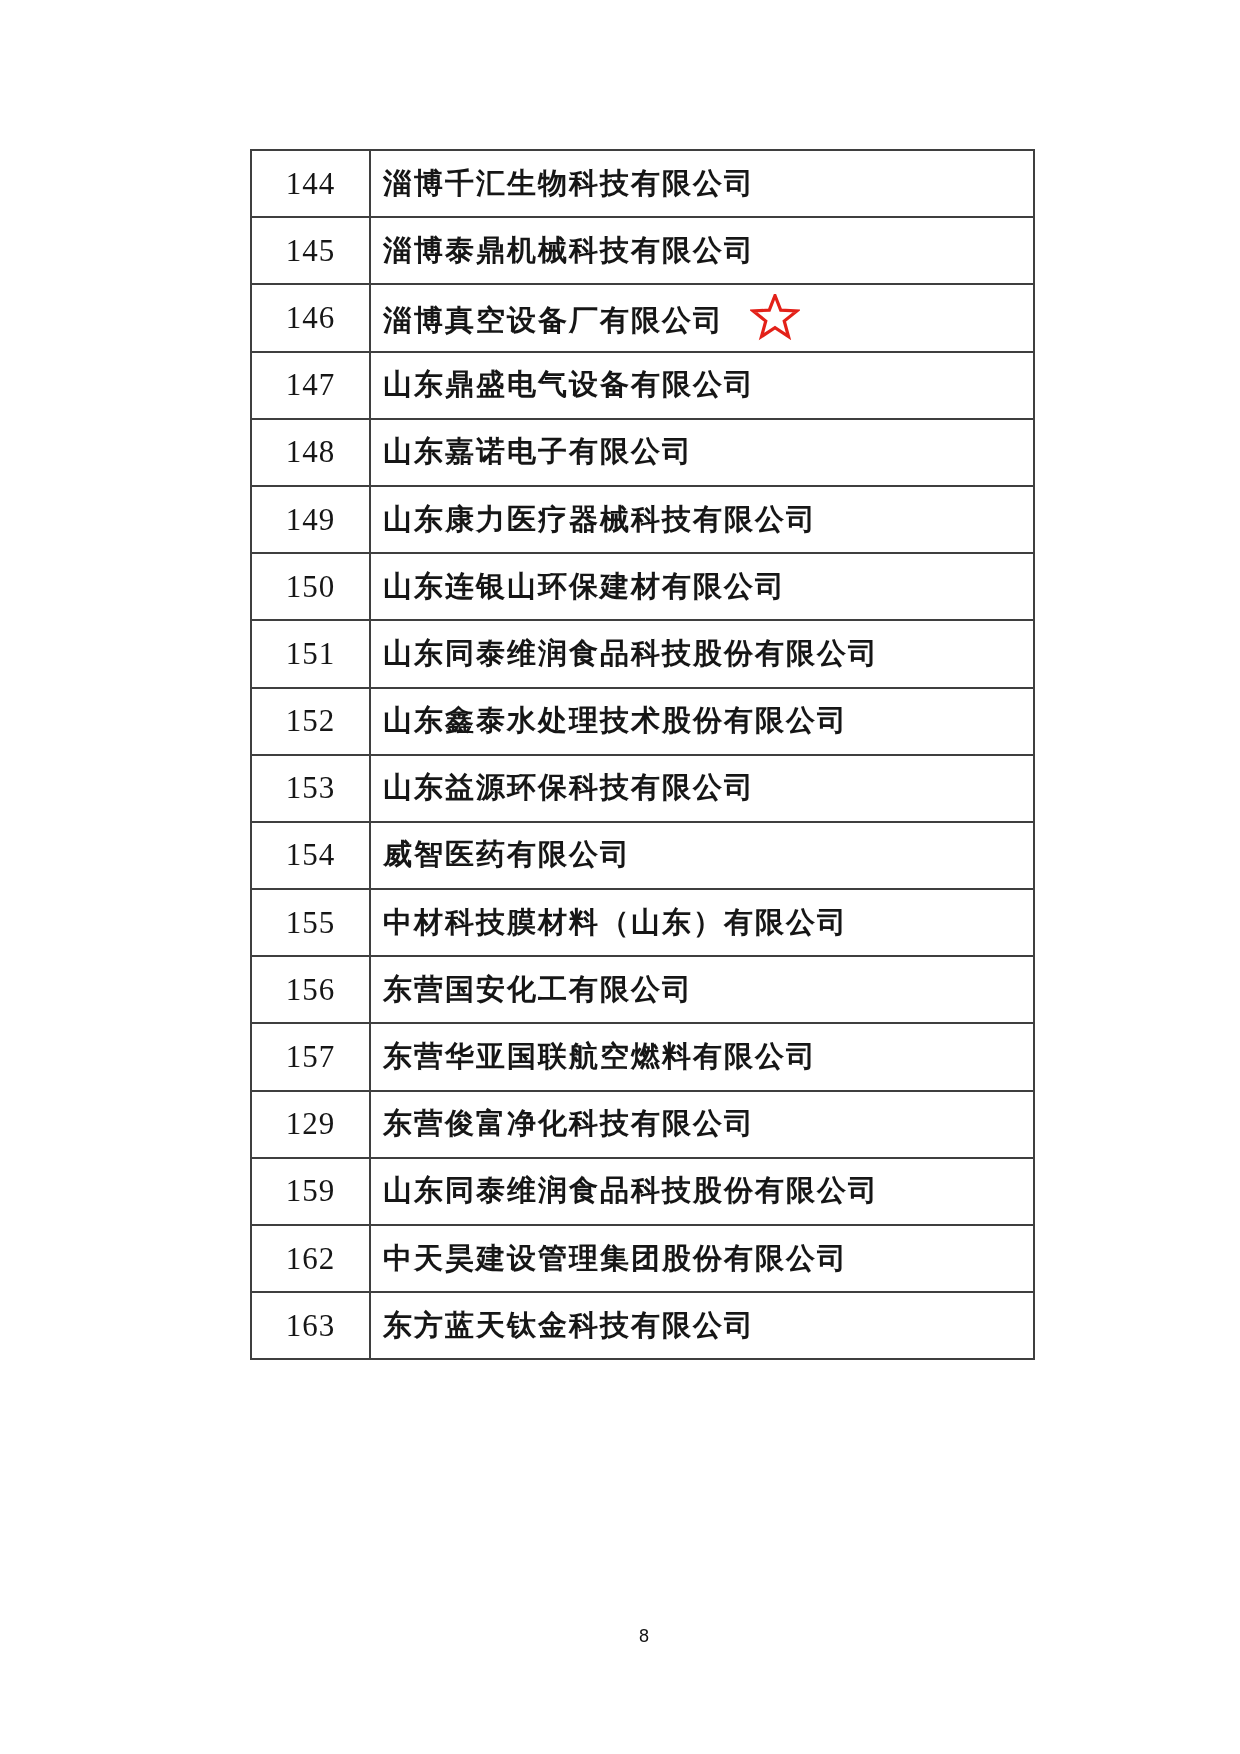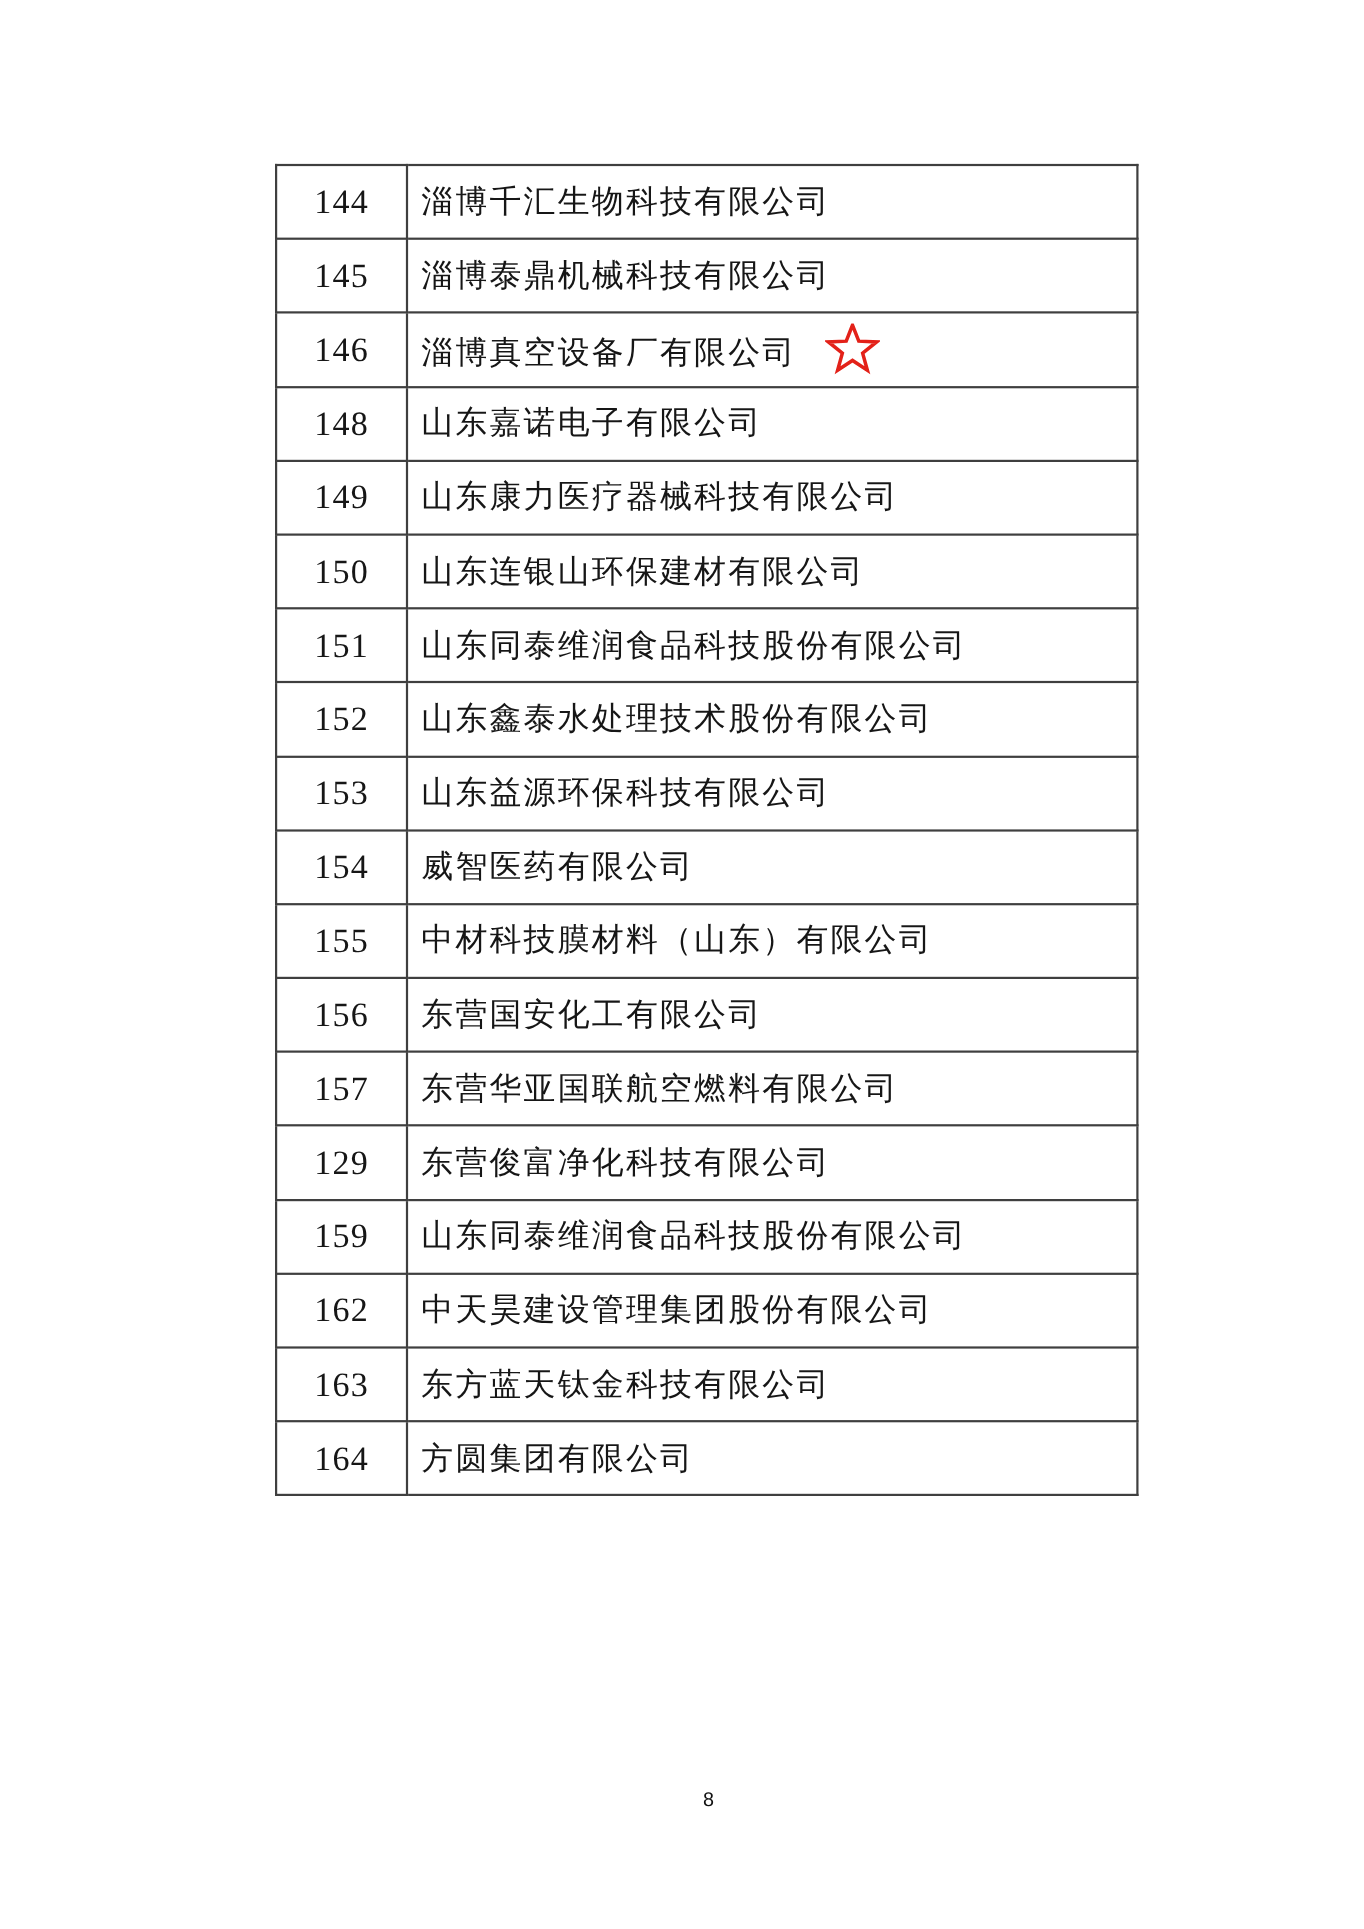--- a/index.html
+++ b/index.html
@@ -44,20 +44,21 @@
   .row-num {
     font-family: "Liberation Serif", "DejaVu Serif", serif;
     font-size: 31px;
     color: var(--text-color);
     letter-spacing: 1px;
   }
   td.name-cell {
     padding-left: 12px;
     text-align: left;
     white-space: nowrap;
+    font-weight: bold;
   }
   .company {
     font-family: "Liberation Serif", "DejaVu Serif", serif;
     font-size: 29px;
     color: var(--text-color);
     letter-spacing: 2px;
   }
   .star {
     display: inline-block;
     margin-left: 22px;
@@ -114,20 +115,29 @@
       <span class="company">淄博真空设备厂有限公司</span>
       <span class="star" style="color: rgb(227, 33, 25);">
         <svg width="50" height="48" viewBox="0 0 48 48" aria-hidden="true">
           <polygon points="24,1.5 29.7,16.15 45.87,16.89 33.23,27 37.52,42.61 24,33.7 10.48,42.61 14.77,27 2.13,16.89 18.3,16.15" fill="none" stroke="currentColor" stroke-width="3.2" stroke-linejoin="miter"></polygon>
         </svg>
       </span>
     </td>
   </tr>
         <tr>
     <td class="idx-cell">
+      <span class="row-num">147</span>
+    </td>
+    <td class="name-cell">
+      <span class="company">山东鼎盛电气设备有限公司</span>
+      
+    </td>
+  </tr>
+        <tr>
+    <td class="idx-cell">
       <span class="row-num">148</span>
     </td>
     <td class="name-cell">
       <span class="company">山东嘉诺电子有限公司</span>
       
     </td>
   </tr>
         <tr>
     <td class="idx-cell">
       <span class="row-num">149</span>
@@ -235,29 +245,20 @@
       <span class="company">中天昊建设管理集团股份有限公司</span>
       
     </td>
   </tr>
         <tr>
     <td class="idx-cell">
       <span class="row-num">163</span>
     </td>
     <td class="name-cell">
       <span class="company">东方蓝天钛金科技有限公司</span>
-      
-    </td>
-  </tr>
-        <tr>
-    <td class="idx-cell">
-      <span class="row-num">164</span>
-    </td>
-    <td class="name-cell">
-      <span class="company">方圆集团有限公司</span>
       
     </td>
   </tr>
       </tbody>
   </table>
 
   <div class="footer">
     <span class="page-num">8</span>
   </div>
 

